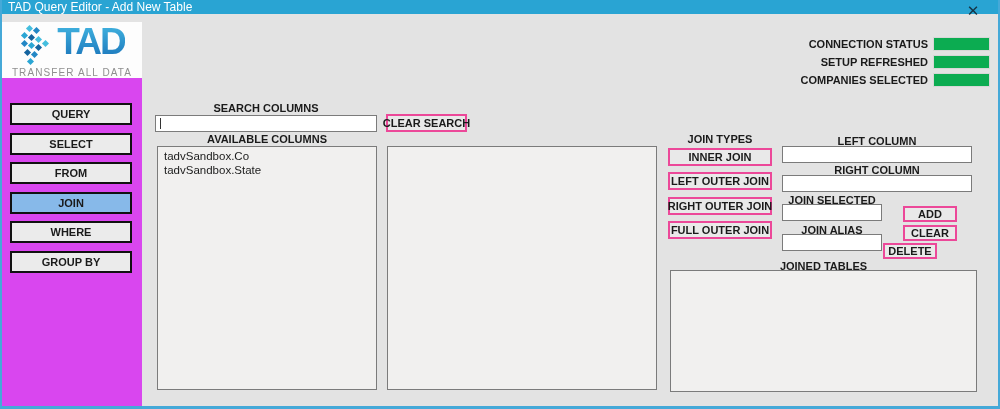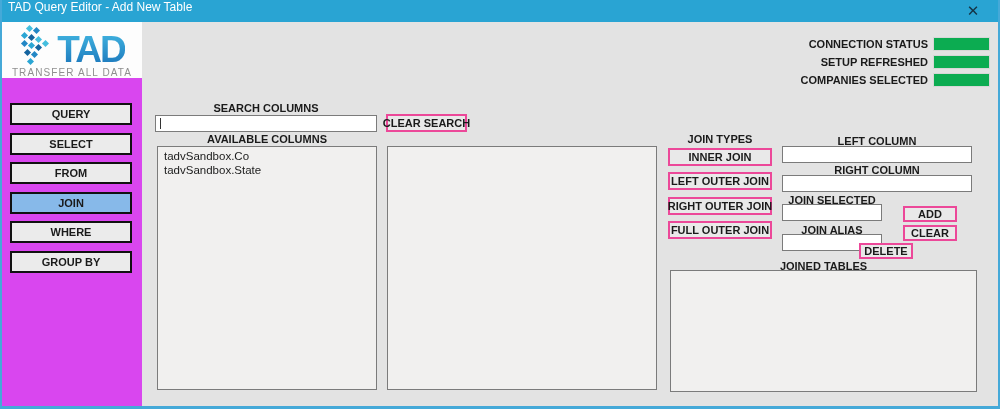--- a/index.html
+++ b/index.html
@@ -5,35 +5,35 @@
   * { margin: 0; padding: 0; box-sizing: border-box; }
   html, body { width: 1000px; height: 409px; }
   body { font-family: "Liberation Sans", sans-serif; background: #e3e3e3; }
 
   .window {
     position: relative; width: 1000px; height: 409px;
     border-left: 2px solid #45a9d8; border-right: 2px solid #45a9d8; border-bottom: 3px solid #45a9d8;
     background: #e3e3e3; overflow: hidden;
   }
   .titlebar {
-    position: absolute; left: -2px; top: 0; width: 1000px; height: 22px;
-    background: #29a4d3; display: flex; align-items: flex-start; color: #ffffff;
+    position: absolute; left: -2px; top: 0; width: 1000px; height: 14px;
+    background: #29a4d3; display: flex; align-items: center; color: #ffffff;
   }
   .titlebar .title { font-size: 12px; padding-left: 8px; }
   .titlebar .close {
     position: absolute; right: 12px; top: 0; height: 22px; width: 30px;
     display: flex; align-items: center; justify-content: center;
     color: #143243; font-size: 15px; cursor: default;
   }
 
   .logo-panel {
     position: absolute; left: 0; top: 22px; width: 140px; height: 56px;
     background: #fdfdfd; display: flex; flex-direction: column; align-items: center; justify-content: center;
   }
-  .logo-row { display: flex; align-items: flex-end; gap: 8px; margin-top: 1px; }
+  .logo-row { display: flex; align-items: flex-start; gap: 8px; margin-top: 1px; }
   .brand {
     font-size: 37px; font-weight: 800; letter-spacing: -2px; line-height: 36px;
     background: linear-gradient(180deg, #41b4e0 0%, #1a74ba 100%);
     -webkit-background-clip: text; background-clip: text; color: transparent;
   }
   .tagline { font-size: 10px; letter-spacing: 1.1px; color: #8f8f8f; margin-top: -1px; white-space: nowrap; }
 
   .sidebar {
     position: absolute; left: 0; top: 78px; width: 140px; height: 328px;
     background: #d946ef;
@@ -197,21 +197,21 @@
     <div class="textbox" style="left:640px; top:212px; width:100px; height:17px;">
       <span></span>
     </div>
 
     <div class="accent-btn" style="left:761px; top:184px; width:54px; height:16px;">
         <span>ADD</span>
       </div>
     <div class="accent-btn" style="left:761px; top:203px; width:54px; height:16px;">
         <span>CLEAR</span>
       </div>
-    <div class="accent-btn" style="left:717px; top:221px; width:54px; height:16px;">
+    <div class="accent-btn" style="left:741px; top:221px; width:54px; height:16px;">
         <span>DELETE</span>
       </div>
 
     <div class="sect-label" style="left:528px; top:238px; width:307px;">JOINED TABLES</div>
     <div class="listbox" style="left:528px; top:248px; width:307px; height:122px;"></div>
 
   </div>
 </div>
 
 </body></html>

